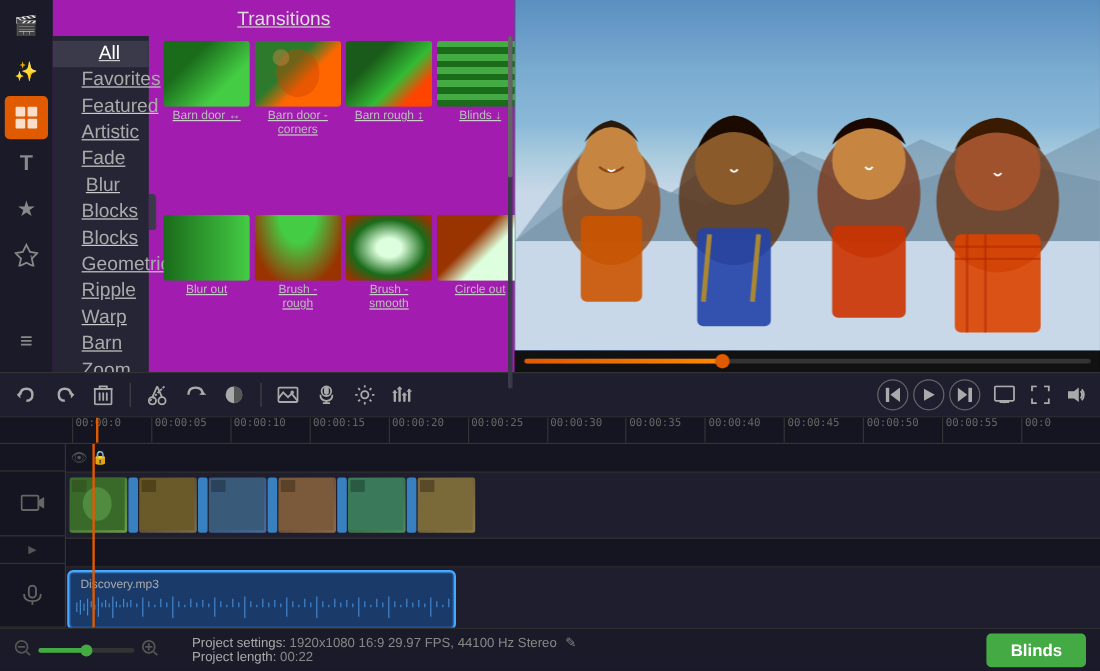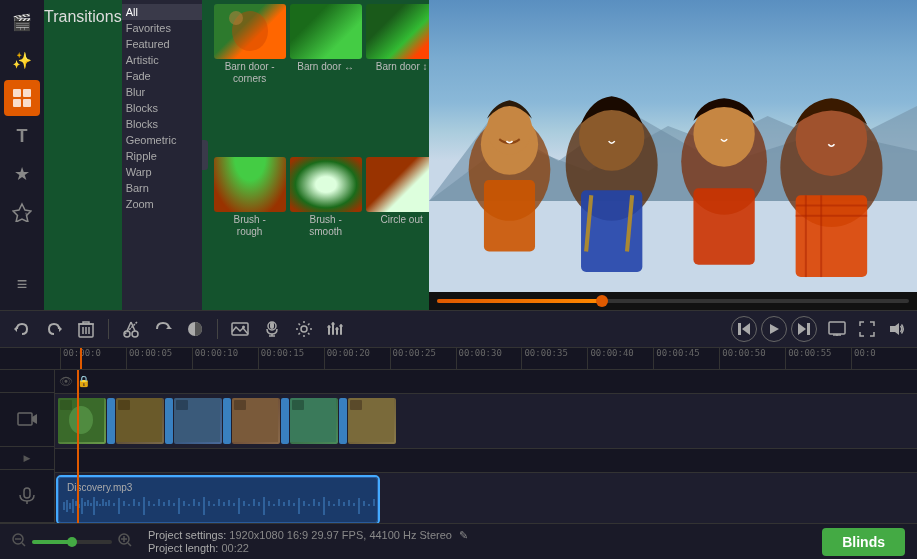--- a/index.html
+++ b/index.html
@@ -9,28 +9,28 @@
 
     
     .top-bar { display: flex; height: 310px; }
 
     
     .sidebar-icons { width: 44px; background: #1a1a28; display: flex; flex-direction: column; align-items: center; padding-top: 4px; gap: 2px; }
     .sidebar-icon { width: 36px; height: 36px; display: flex; align-items: center; justify-content: center; border-radius: 4px; cursor: pointer; color: #888; font-size: 16px; }
     .sidebar-icon.active { background: #e05a00; color: white; }
 
     
-    .transitions-panel { width: 385px; background: #14532d; display: flex; flex-direction: row; }
+    .transitions-panel { width: 385px; background: #a21caf; display: flex; flex-direction: column; text-decoration: underline; }
     .panel-title { text-align: center; color: #ddd; font-size: 16px; padding: 8px 0 4px; font-weight: normal; }
 
     .panel-content { display: flex; flex: 1; }
 
     
     .category-list { width: 80px; padding: 4px 0; background: #252535; }
-    .cat-item { padding: 2px 4px; cursor: pointer; color: #aaa; font-size: 11px; white-space: nowrap; }
+    .cat-item { padding: 2px 24px; cursor: pointer; color: #aaa; font-size: 16px; white-space: nowrap; text-align: right; }
     .cat-item.active { color: #fff; background: #3a3a4a; }
 
     
     .thumbnails-area { flex: 1; position: relative; overflow: hidden; }
     .collapse-btn { position: absolute; left: -10px; top: 50%; transform: translateY(-50%); width: 16px; height: 30px; background: #3a3a4a; border-radius: 3px; display: flex; align-items: center; justify-content: center; cursor: pointer; color: #aaa; font-size: 10px; z-index: 10; }
     .thumbnails-grid { display: grid; grid-template-columns: repeat(4, 1fr); gap: 4px; padding: 4px 4px 4px 12px; overflow-y: auto; height: 100%; }
     .thumb-item { display: flex; flex-direction: column; align-items: center; cursor: pointer; }
     .thumb-img { width: 72px; height: 55px; border-radius: 3px; overflow: hidden; position: relative; }
     .thumb-label { font-size: 10px; color: #bbb; text-align: center; margin-top: 2px; line-height: 1.2; }
 
@@ -100,21 +100,21 @@
     .clip-t3 { background: linear-gradient(135deg, #2a4a6a, #4a6a9a); }
     .clip-t4 { background: linear-gradient(135deg, #5a3a2a, #8a6a4a); }
     .clip-t5 { background: linear-gradient(135deg, #2a5a3a, #4a8a5a); }
     .clip-t6 { background: linear-gradient(135deg, #5a4a2a, #8a7a4a); }
     .scale-track { width: 80px; height: 4px; background: #333; border-radius: 2px; position: relative; }
     .scale-fill { width: 50%; height: 100%; background: #44aa44; border-radius: 2px; }
     .scale-thumb { position: absolute; left: 50%; top: 50%; transform: translate(-50%, -50%); width: 10px; height: 10px; background: #44aa44; border-radius: 50%; }
 
     .bottom-bar { height: 36px; background: #1a1a28; border-top: 1px solid #333; display: flex; align-items: center; padding: 0 12px; }
     .project-info { color: #888; font-size: 11px; flex: 1; }
-    .project-info span.label { color: #aaa; }
+    .project-info span.label { color: #aaa; margin-left: 12px; }
     .project-info .edit-btn { color: #888; cursor: pointer; margin-left: 4px; }
     .export-btn { background: #44aa44; color: white; border: none; padding: 6px 20px; border-radius: 4px; cursor: pointer; font-size: 14px; font-weight: bold; }
 
     .audio-track { height: 55px; background: #1e1e2e; border-bottom: 1px solid #333; position: relative; display: flex; align-items: center; padding: 3px; }
     .audio-clip { height: 46px; width: 320px; background: #1a3a6a; border: 1px solid #2a5a9a; border-radius: 3px; position: relative; overflow: hidden; }
     .audio-label { color: #aaa; font-size: 10px; padding: 2px 4px; position: absolute; top: 2px; left: 4px; }
     .audio-wave { position: absolute; bottom: 4px; left: 0; right: 0; height: 24px; }
     
     .selected-clip { outline: 2px solid #44aaff; }
   </style>
@@ -166,53 +166,59 @@
           <div class="cat-item">Barn</div>
           <div class="cat-item">Zoom</div>
         </div>
 
         <div class="thumbnails-area">
           <div class="collapse-btn">‹</div>
           <div class="thumbnails-grid">
 
             <div class="thumb-item">
               <div class="thumb-img">
+                <div class="thumb-img-inner t2" style="width:100%;height:100%;"></div>
+              </div>
+              <div class="thumb-label">Barn door ↔</div>
+            </div>
+
+            <div class="thumb-item">
+              <div class="thumb-img">
                 <div class="thumb-img-inner t1" style="width:100%;height:100%;position:relative;">
                   <svg style="position:absolute;top:2px;left:2px;opacity:0.7" width="68" height="51" viewBox="0 0 68 51">
                       <ellipse cx="34" cy="25" rx="18" ry="20" fill="#cc4400" opacity="0.6"></ellipse>
                       <circle cx="20" cy="12" rx="8" r="7" fill="#ff8844" opacity="0.5"></circle>
                     </svg>
                 </div>
               </div>
               <div class="thumb-label">Barn door -<br>corners</div>
             </div>
 
             <div class="thumb-item">
               <div class="thumb-img">
-                <div class="thumb-img-inner t2" style="width:100%;height:100%;"></div>
-              </div>
-              <div class="thumb-label">Barn door ↔</div>
-            </div>
-
-            <div class="thumb-item">
-              <div class="thumb-img">
                 <div class="thumb-img-inner t3" style="width:100%;height:100%;"></div>
               </div>
-              <div class="thumb-label">Barn door ↕</div>
+              <div class="thumb-label">Barn rough ↕</div>
             </div>
 
             <div class="thumb-item">
               <div class="thumb-img">
                 <div class="thumb-img-inner t4" style="width:100%;height:100%;"></div>
               </div>
               <div class="thumb-label">Blinds ↓</div>
             </div>
 
 
 
+            <div class="thumb-item">
+              <div class="thumb-img">
+                <div class="thumb-img-inner t7" style="width:100%;height:100%;"></div>
+              </div>
+              <div class="thumb-label">Blur out</div>
+            </div>
 
             <div class="thumb-item">
               <div class="thumb-img">
                 <div class="thumb-img-inner t8" style="width:100%;height:100%;"></div>
               </div>
               <div class="thumb-label">Brush -<br>rough</div>
             </div>
 
             <div class="thumb-item">
               <div class="thumb-img">

